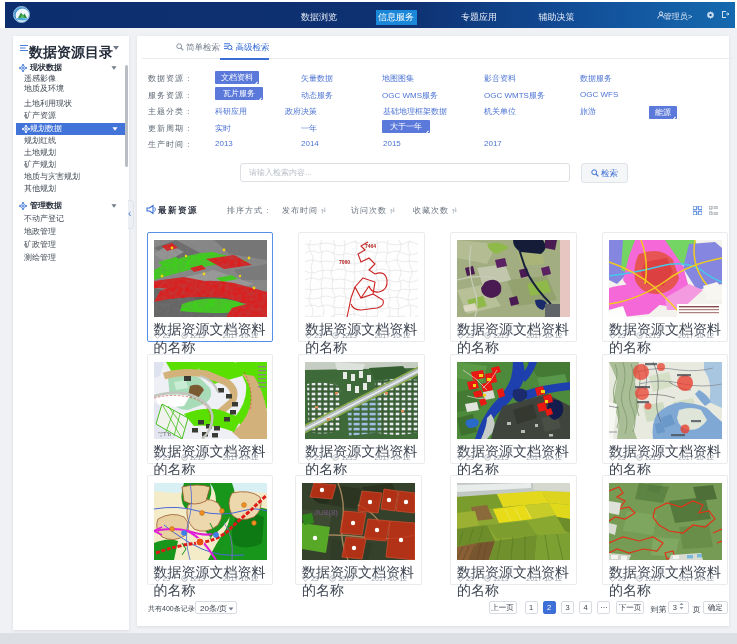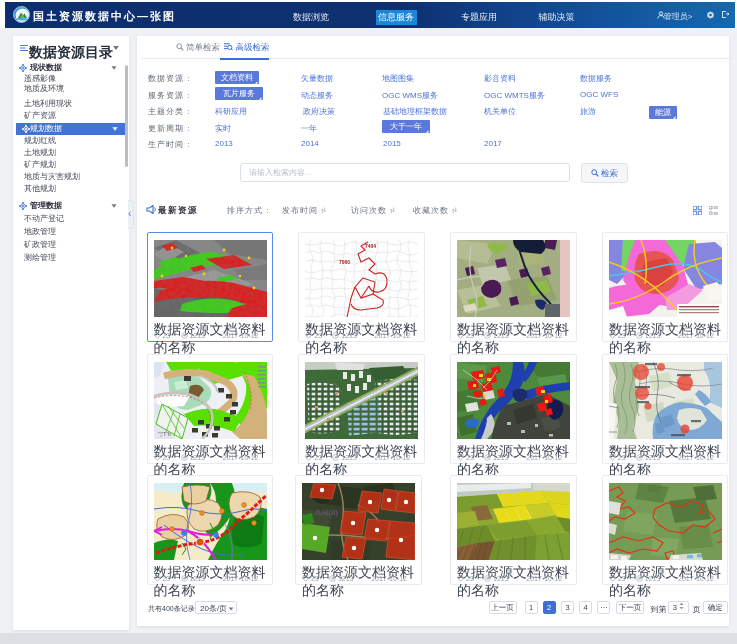--- a/index.html
+++ b/index.html
@@ -89,22 +89,21 @@
   <div class="logo">
       <svg width="17" height="17" viewBox="0 0 17 17">
     <circle cx="8.5" cy="8.5" r="8.2" fill="#eef6fb"></circle>
     <circle cx="8.5" cy="8.5" r="7.6" fill="none" stroke="#3a8cc8" stroke-width="1.4"></circle>
     <path d="M2.5 11.5 Q5 10.5 8.5 11 Q12 11.5 14.5 11 L14 12.5 Q8.5 14.5 3 12.5 Z" fill="#49a8dc"></path>
     <path d="M4 11 L7 5.5 L9 8.5 L10.5 6.5 L13 11 Z" fill="#2e8b3e"></path>
     <path d="M6 11 L8.5 7 L10.8 11 Z" fill="#57b868"></path>
     <path d="M7.5 5.8 L8.7 5 L9.6 6.6 L8.3 7.3 Z" fill="#e8f4ea"></path>
   </svg>
     </div>
-  <div class="brand">国土资源数据中心—张图</div>
-  <div class="navitem" style="left:288px;">数据浏览</div>
+  <div class="navitem" style="left:296px;">数据浏览</div>
   <div class="navactive">信息服务</div>
   <div class="navitem" style="left:456px;">专题应用</div>
   <div class="navitem" style="left:533.5px;">辅助决策</div>
   <div class="tb-right">
     <svg style="position:absolute;right:68px;top:9px" width="8" height="8" viewBox="0 0 8 8">
         <circle cx="4" cy="2.5" r="1.7" fill="none" stroke="#dbe7f5" stroke-width="1"></circle>
         <path d="M0.8 7.5 C0.8 5.4 2.2 4.6 4 4.6 C5.8 4.6 7.2 5.4 7.2 7.5" fill="none" stroke="#dbe7f5" stroke-width="1"></path>
       </svg>
     <span style="position:absolute;right:40px;top:9px;white-space:nowrap;">管理员&gt;</span>
     <svg style="position:absolute;right:18px;top:8px" width="9" height="9" viewBox="0 0 9 9">
@@ -201,21 +200,21 @@
             <path d="M0.5 3 L2.2 4.8 L5.5 0.8" stroke="#fff" stroke-width="1.1" fill="none"></path>
           </svg></span></div>
     <div class="fopt" style="left:164px;">动态服务</div>
     <div class="fopt" style="left:245px;">OGC WMS服务</div>
     <div class="fopt" style="left:347px;">OGC WMTS服务</div>
     <div class="fopt" style="left:443px;">OGC WFS</div>
   </div>
   <div class="frow" style="top:68px;">
     <div class="flabel">主题分类 :</div>
     <div class="fopt" style="left:78px;">科研应用</div>
-    <div class="fopt" style="left:166px;">政府决策</div>
+    <div class="fopt" style="left:148px;">政府决策</div>
     <div class="fopt" style="left:246px;">基础地理框架数据</div>
     <div class="fopt" style="left:347px;">机关单位</div>
     <div class="fopt" style="left:443px;">旅游</div>
     <div class="fbtn" style="left:512px; top:2px; width:28px;">能源<span class="ck"><svg width="6" height="6" viewBox="0 0 6 6">
             <path d="M0.5 3 L2.2 4.8 L5.5 0.8" stroke="#fff" stroke-width="1.1" fill="none"></path>
           </svg></span></div>
   </div>
   <div class="frow" style="top:84.5px;">
     <div class="flabel">更新周期 :</div>
     <div class="fopt" style="left:78px;">实时</div>

